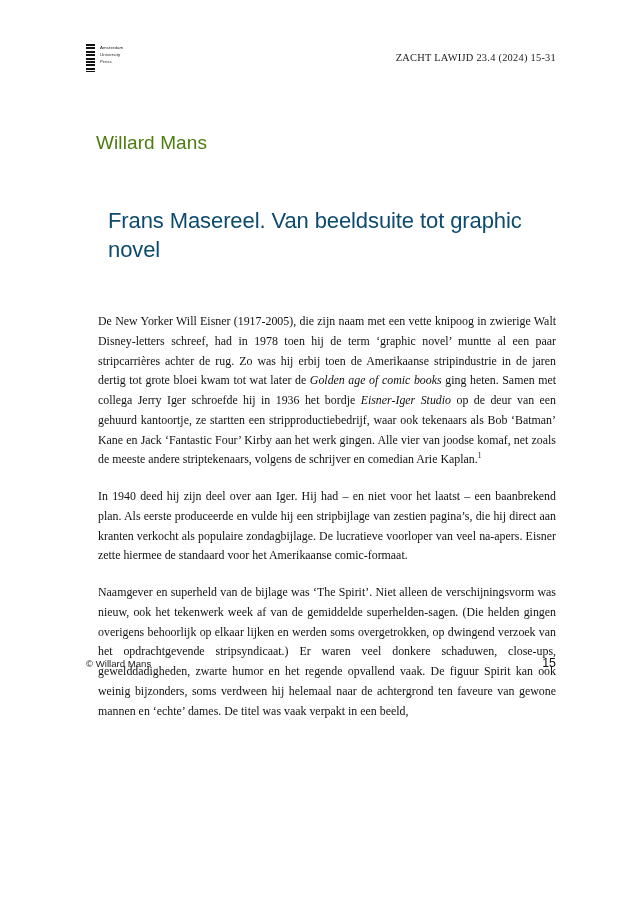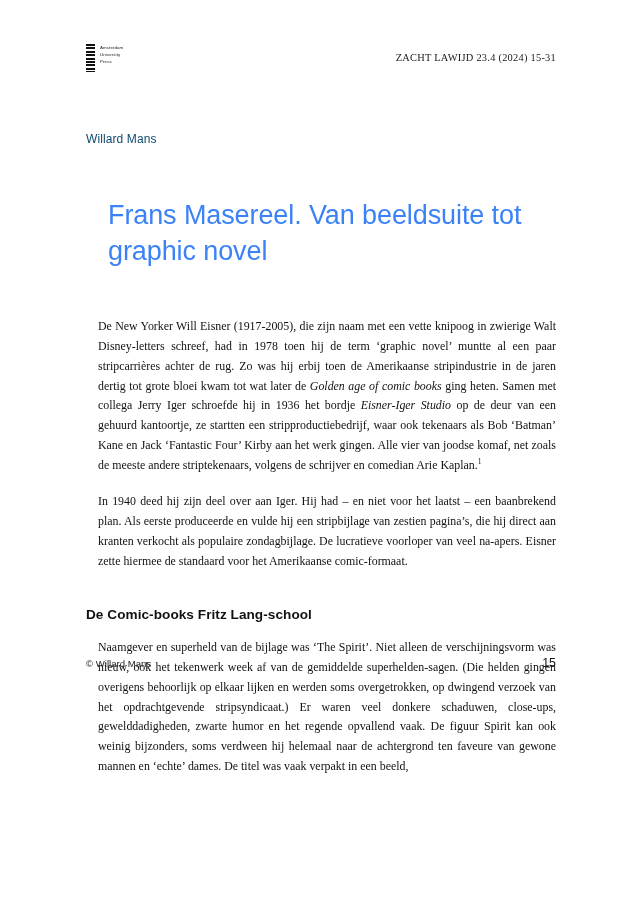--- a/index.html
+++ b/index.html
@@ -69,36 +69,36 @@
 
   
   .content {
     position: absolute;
     top: 132px;
     left: 86px;
     width: 470px;
   }
   .author {
     font-family: "Liberation Sans", sans-serif;
-    font-size: 12px;
+    font-size: 19px;
     font-weight: 400;
-    color: #0c4a6e;
+    color: #4d7c0f;
     letter-spacing: 0.1px;
-    margin: 0 0 52px 0;
+    margin: 0 0 52px 10px;
   }
   .title-block {
     margin-left: 22px;
     margin-bottom: 26px;
   }
   .article-title {
     font-family: "Liberation Sans", sans-serif;
-    font-size: 27px;
+    font-size: 22px;
     font-weight: 400;
     line-height: 1.32;
-    color: #3b82f6;
+    color: #0c4a6e;
     letter-spacing: -0.1px;
     margin: 0 0 22px 0;
     max-width: 450px;
   }
   .epigraph {
     font-family: "Liberation Serif", serif;
     font-style: italic;
     font-size: 11.6px;
     line-height: 1.55;
     color: #1a1a1a;
@@ -178,21 +178,20 @@
     <div class="title-block">
       <h1 class="article-title">Frans Masereel. Van beeldsuite tot graphic novel</h1>
     </div>
 
     <p class="body-text first-para">
       <span>De New Yorker Will Eisner (1917-2005), die zijn naam met een vette knipoog in zwierige Walt Disney-letters schreef, had in 1978 toen hij de term ‘graphic novel’ muntte al een paar stripcarrières achter de rug. Zo was hij erbij toen de Amerikaanse stripindustrie in de jaren dertig tot grote bloei kwam tot wat later de <i>Golden age of comic books</i> ging heten. Samen met collega Jerry Iger schroefde hij in 1936 het bordje <i>Eisner-Iger Studio</i> op de deur van een gehuurd kantoortje, ze startten een stripproductiebedrijf, waar ook tekenaars als Bob ‘Batman’ Kane en Jack ‘Fantastic Four’ Kirby aan het werk gingen. Alle vier van joodse komaf, net zoals de meeste andere striptekenaars, volgens de schrijver en comedian Arie Kaplan.</span><sup class="fn">1</sup>
     </p>
 
     <p class="body-text">In 1940 deed hij zijn deel over aan Iger. Hij had – en niet voor het laatst – een baanbrekend plan. Als eerste produceerde en vulde hij een stripbijlage van zestien pagina’s, die hij direct aan kranten verkocht als populaire zondagbijlage. De lucratieve voorloper van veel na-apers. Eisner zette hiermee de standaard voor het Amerikaanse comic-formaat.</p>
 
-    <h2 class="section-head">De Comic-books Fritz Lang-school</h2>
 
     <p class="body-text">Naamgever en superheld van de bijlage was ‘The Spirit’. Niet alleen de verschijningsvorm was nieuw, ook het tekenwerk week af van de gemiddelde superhelden-sagen. (Die helden gingen overigens behoorlijk op elkaar lijken en werden soms overgetrokken, op dwingend verzoek van het opdrachtgevende stripsyndicaat.) Er waren veel donkere schaduwen, close-ups, gewelddadigheden, zwarte humor en het regende opvallend vaak. De figuur Spirit kan ook weinig bijzonders, soms verdween hij helemaal naar de achtergrond ten faveure van gewone mannen en ‘echte’ dames. De titel was vaak verpakt in een beeld,</p>
 
   </div>
 
   <div class="footer">
     <div class="copyright">© Willard Mans</div>
     <div class="page-number">15</div>
   </div>
 

